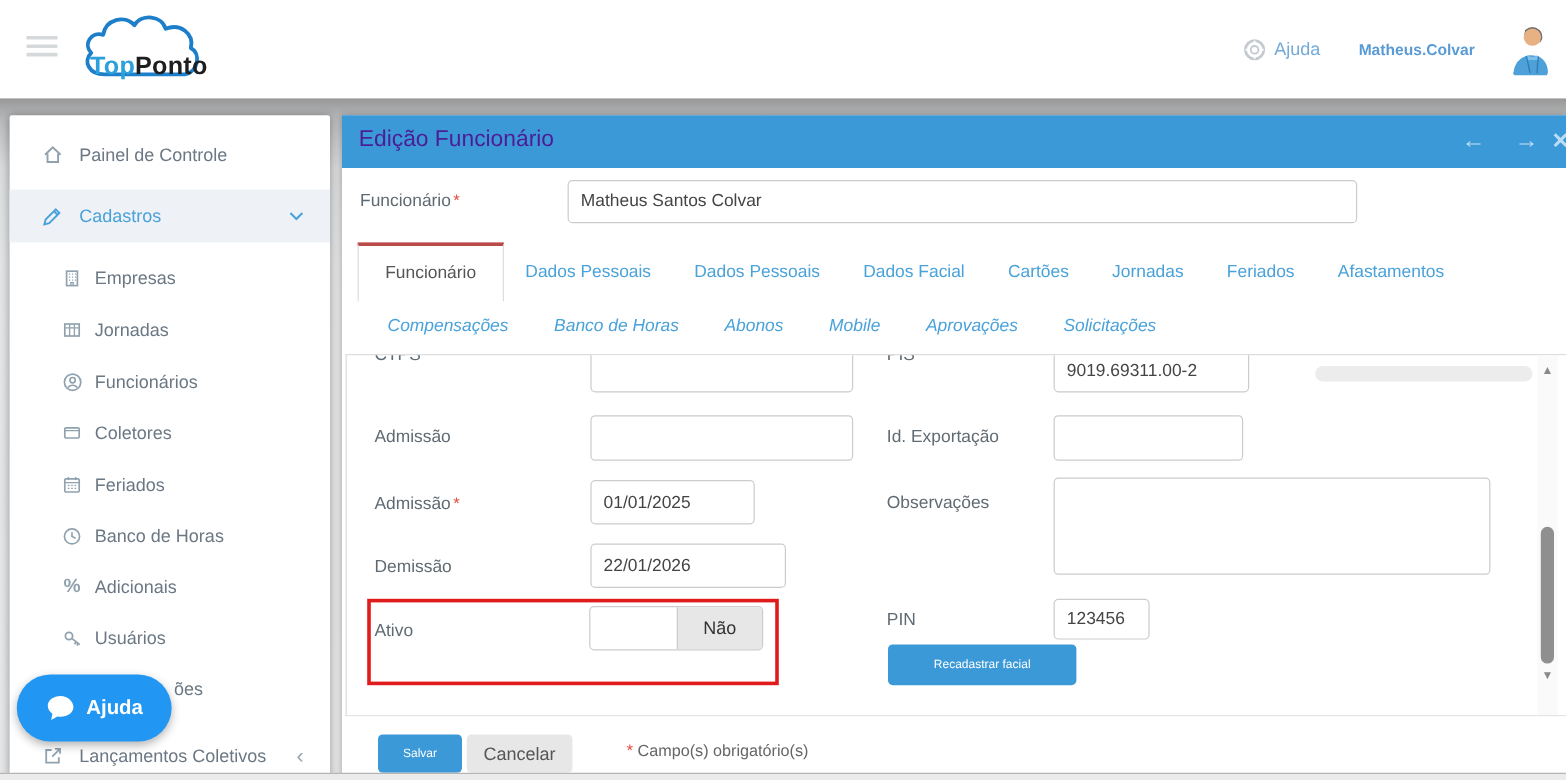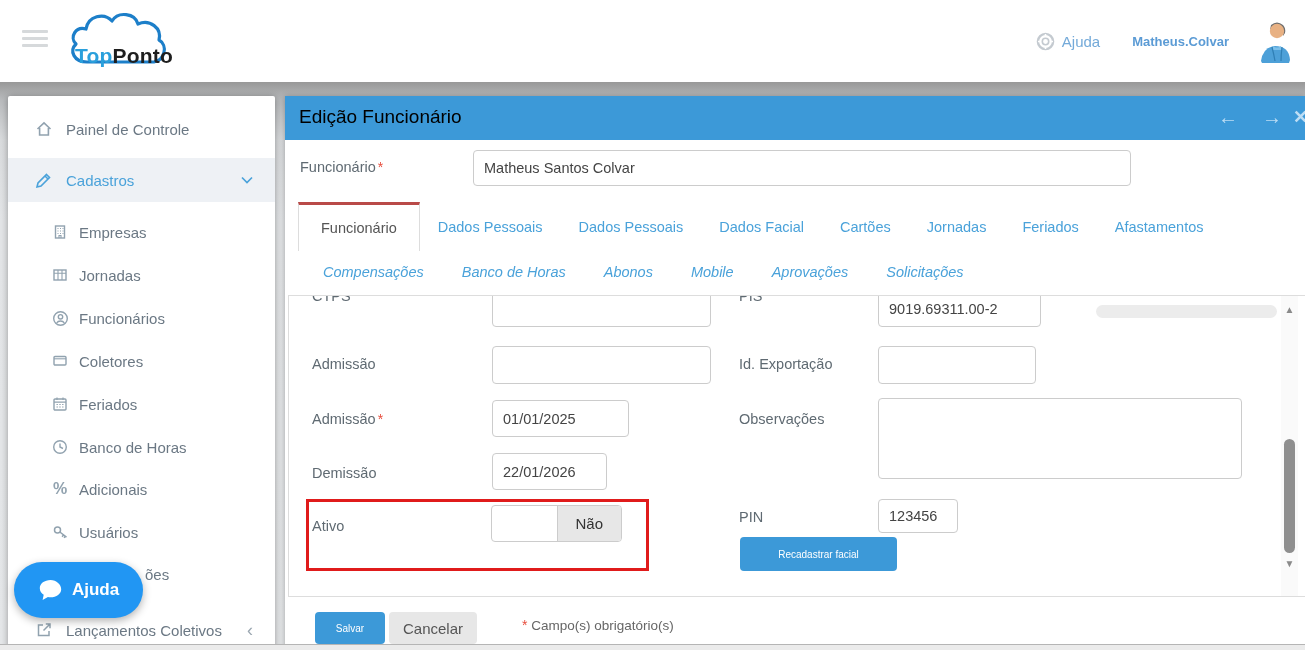--- a/index.html
+++ b/index.html
@@ -40,21 +40,21 @@
   .collapse-glyph { color:#9aa6b0; font-size:18px; }
   
   .fab { position:absolute; left:14px; top:562px; width:129px; height:56px; border-radius:28px;
          background:#2196f3; box-shadow:0 3px 8px rgba(0,0,0,.3); display:flex; align-items:center;
          justify-content:center; gap:9px; cursor:pointer; z-index:30; }
   .fab span { color:#fff; font-weight:bold; font-size:17px; }
   
   .panel { position:absolute; left:285px; top:96px; width:1020px; height:554px; background:#fff;
            box-shadow:0 1px 6px rgba(0,0,0,.3); }
   .panel-head { position:absolute; left:0; top:0; right:0; height:44px; background:#3c99d8; }
-  .panel-title { position:absolute; left:14px; top:10px; color:#000000; font-size:19px; }
+  .panel-title { position:absolute; left:14px; top:10px; color:#4c1d95; font-size:19px; }
   .nav-arrow { position:absolute; top:10px; color:#bdddf4; font-size:20px; font-weight:bold; cursor:pointer; }
   .nav-back { left:933px; } .nav-fwd { left:977px; } .nav-close { left:1008px; font-size:18px; }
   .lbl { color:#5f6a72; font-size:14.5px; }
   .req { color:#e74c3c; font-size:14px; margin-left:2px; }
   .inp { border:1px solid #ccc; border-radius:4px; font-size:14.5px; color:#444; padding:0 10px;
          font-family:"Liberation Sans",sans-serif; background:#fff; outline:none; }
   .emp-label { position:absolute; left:15px; top:63px; }
   .emp-input { position:absolute; left:188px; top:54px; width:658px; height:36px; }
   
   .tabs1 { position:absolute; left:0; top:106px; right:0; height:49px; display:flex; padding-left:13px; }
@@ -62,21 +62,21 @@
   .tab { color:#4aa2da; font-size:14.5px; padding:0 18px; display:flex; align-items:center; cursor:pointer; white-space:nowrap; }
   .tabs2 .tab { padding:0 19px; }
   .tab.active { background:#fff; color:#555; border-top:3px solid #b94a48; border-left:1px solid #ddd;
                 border-right:1px solid #ddd; height:49px; padding:0 22px; }
   
   .content { position:absolute; left:3px; top:199px; right:-1px; height:302px; background:#fff;
              border:1px solid #ddd; border-right:none; overflow:hidden; }
   .abs { position:absolute; }
   .graybar { position:absolute; left:807px; top:9px; width:181px; height:13px; background:#ececec; border-radius:7px; }
   
-  .toggle { position:absolute; left:202px; top:209px; width:131px; height:37px; border:1px solid #ccc;
+  .toggle { position:absolute; left:202px; top:209px; width:145px; height:37px; border:1px solid #ccc;
             border-radius:4px; overflow:hidden; display:flex; cursor:pointer; background:#fff; }
   .toggle .half-off { width:50%; height:100%; background:#e7e7e7; border-left:1px solid #ccc;
                       display:flex; align-items:center; justify-content:center; color:#333; font-size:15px; }
   .annotation { position:absolute; left:17px; top:203px; width:343px; height:72px;
                 border:3px solid #e01b1b; pointer-events:none; z-index:5; }
   .btn-blue { background:#3c99d8; color:#fff; border:none; border-radius:4px; font-size:10px;
               font-family:Liberation Sans, sans-serif; cursor:pointer; }
   .btn-gray { background:#e7e7e7; color:#555; border:none; border-radius:4px; font-size:15px;
               font-family:"Liberation Sans",sans-serif; cursor:pointer; }
   
@@ -300,21 +300,21 @@
     <input class="inp abs" style="left: 203px; top: 50px; width: 219px; height: 38px;" value="">
     <span class="lbl abs" style="left:450px; top:60px">Id. Exportação</span>
     <input class="inp abs" style="left: 589px; top: 50px; width: 158px; height: 38px;" value="">
 
     <span class="lbl abs" style="left:23px; top:115px"><span>Admissão</span><span class="req">*</span></span>
     <input class="inp abs" style="left: 203px; top: 104px; width: 137px; height: 37px;" value="01/01/2025">
     <span class="lbl abs" style="left:450px; top:115px">Observações</span>
     <textarea class="inp abs" style="left: 589px; top: 102px; width: 364px; height: 81px; resize: none; padding-top: 6px;"></textarea>
 
     <span class="lbl abs" style="left:23px; top:169px">Demissão</span>
-    <input class="inp abs" style="left: 203px; top: 157px; width: 115px; height: 37px;" value="22/01/2026">
+    <input class="inp abs" style="left: 203px; top: 157px; width: 163px; height: 37px;" value="22/01/2026">
 
     <div class="annotation"></div>
     <span class="lbl abs" style="left:23px; top:222px">Ativo</span>
     <div class="toggle">
       <span style="width:50%"></span>
       <span class="half-off">Não</span>
     </div>
 
     <span class="lbl abs" style="left:450px; top:213px">PIN</span>
     <input class="inp abs" style="left: 589px; top: 203px; width: 80px; height: 34px;" value="123456">

